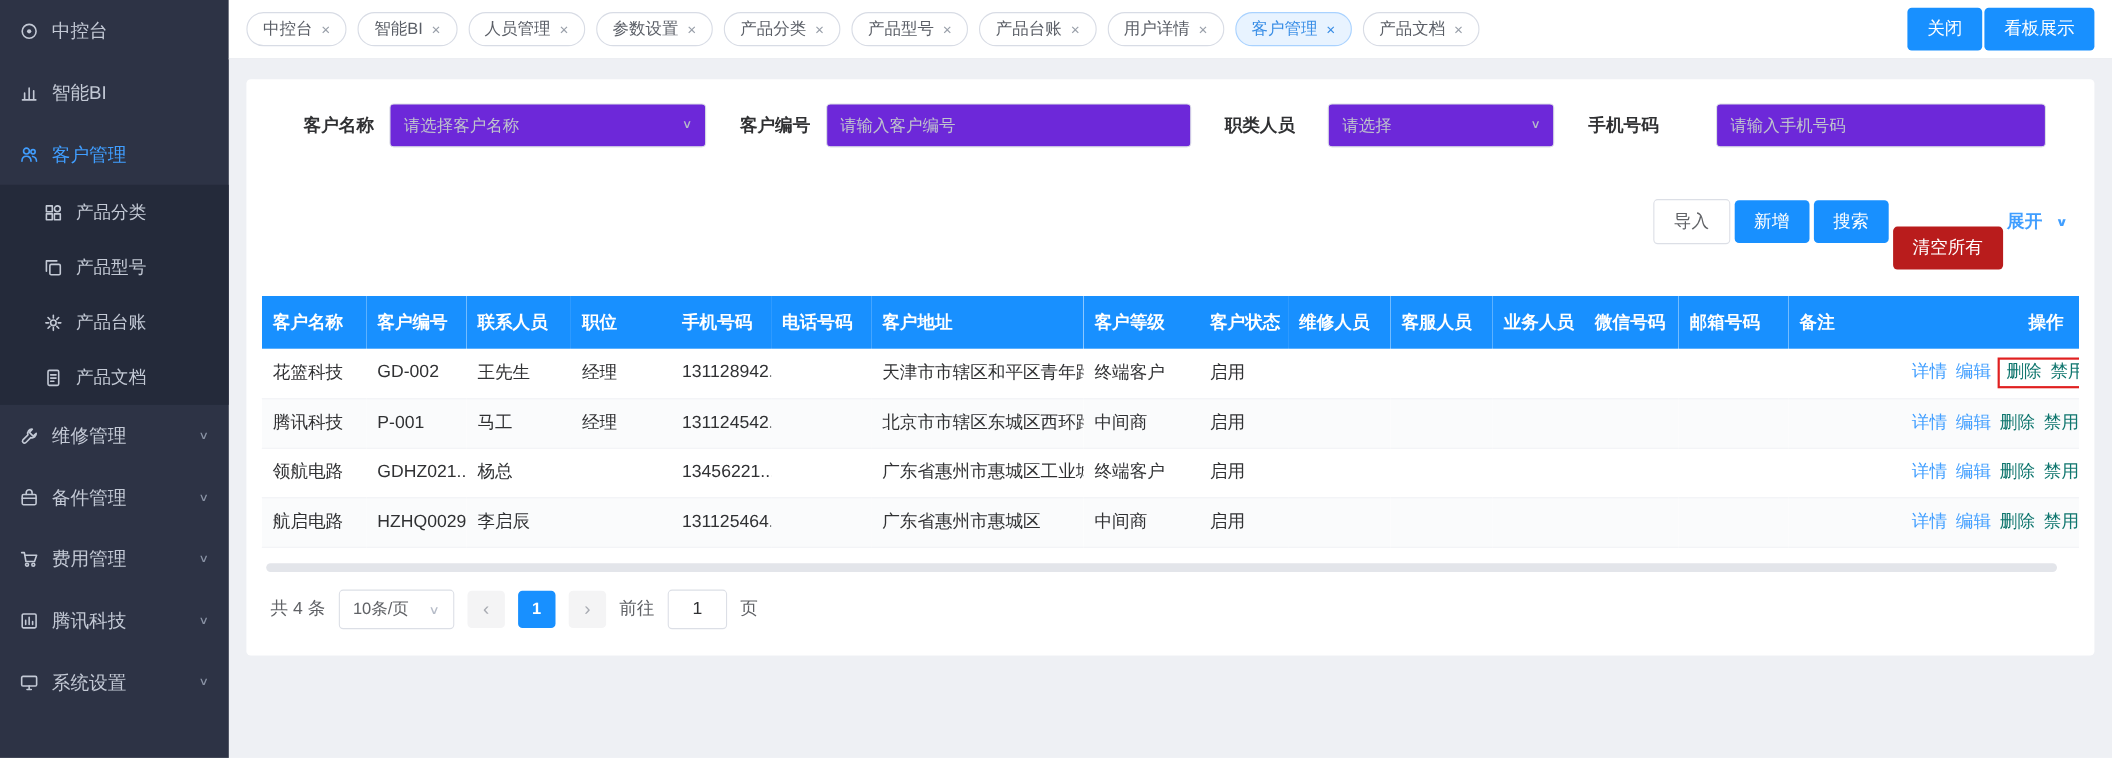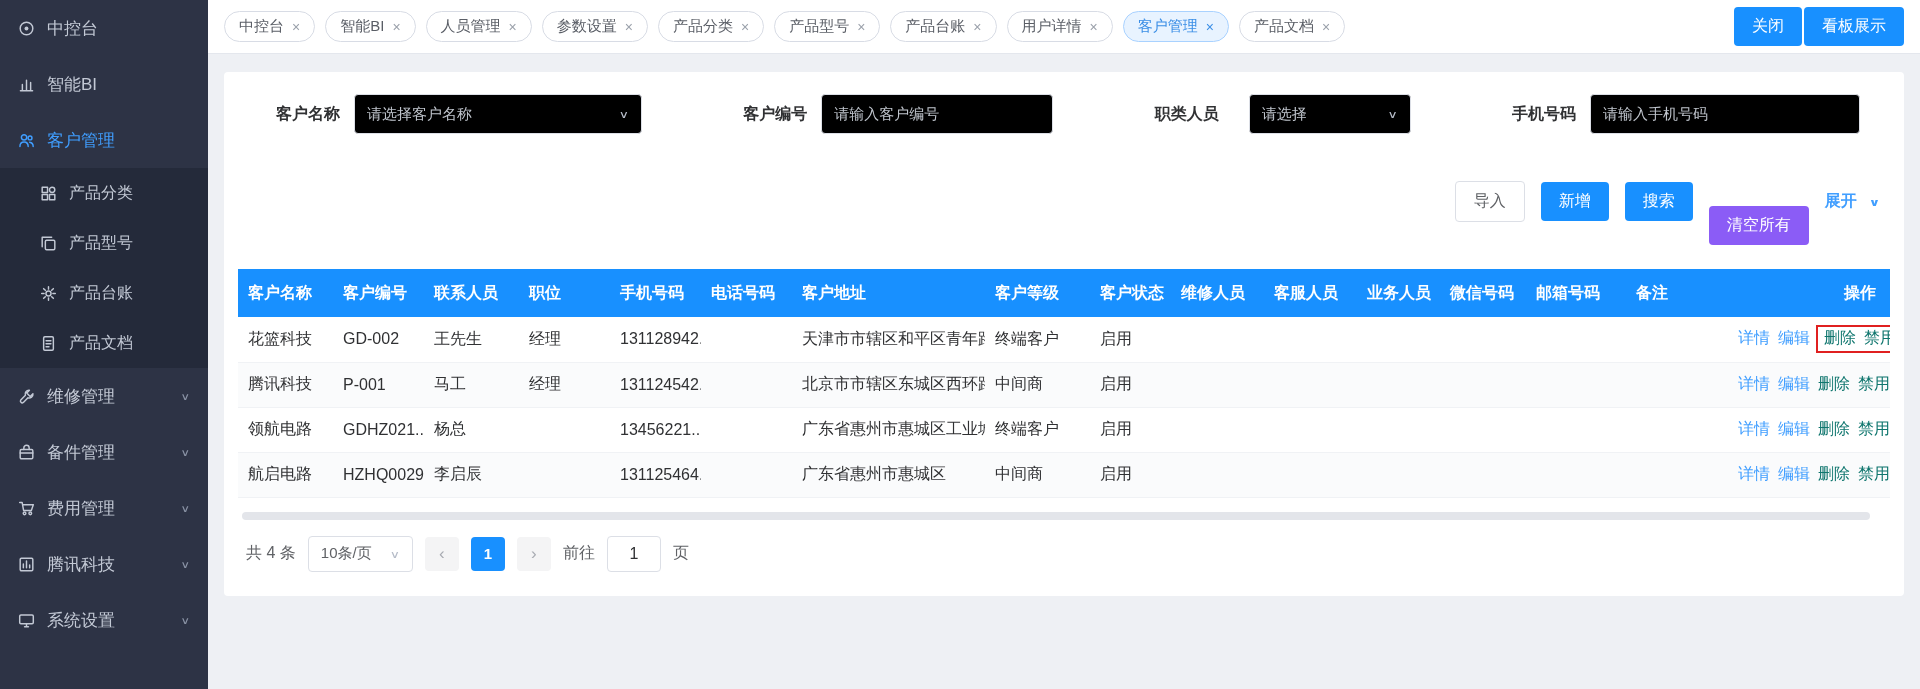--- a/index.html
+++ b/index.html
@@ -24,32 +24,32 @@
   .tab{display:inline-flex;align-items:center;gap:8px;border:1px solid #d8dce5;border-radius:16px;
        background:#fff;color:#5a5e66;font-size:15px;padding:5px 14px;cursor:pointer;white-space:nowrap;}
   .tab .tab-close{color:#9aa0aa;font-size:14px;line-height:1;}
   .tab.active{background:#e8f3ff;border-color:#a9d2ff;color:#3a8ee6;}
   .tab.active .tab-close{color:#3a8ee6;}
   .tabbar-actions{margin-left:auto;display:flex;gap:2px;}
   .btn{border:none;border-radius:4px;font-size:16px;padding:9px 18px;cursor:pointer;
        font-family:inherit;white-space:nowrap;}
   .btn-primary{background:#1890ff;color:#fff;}
   .btn-plain{background:#fff;color:#606266;border:1px solid #dcdfe6;}
-  .btn-danger{background:#8b5cf6;color:#fff;margin-top:48px;}
+  .btn-danger{background:#b91c1c;color:#fff;margin-top:48px;}
   .content{padding:18px 16px;}
   .card{background:#fff;border-radius:4px;padding:16px 12px 16px;}
   
   .filter-row{display:flex;align-items:center;justify-content:space-between;padding:6px 32px 10px 40px;}
   .filter-item{display:flex;align-items:center;gap:14px;}
   .filter-label{font-size:16px;font-weight:700;color:#303133;white-space:nowrap;}
   .field{height:40px;border:1px solid #dcdfe6;border-radius:4px;display:flex;align-items:center;
-         justify-content:space-between;padding:0 12px;font-size:15px;background:#000000;cursor:pointer;}
+         justify-content:space-between;padding:0 12px;font-size:15px;background:#6d28d9;cursor:pointer;font-family:Liberation Mono, monospace;}
   .placeholder{color:#bfc4cc;white-space:nowrap;overflow:hidden;}
   .select-caret{color:#b6bcc8;font-size:14px;line-height:1;transform:scaleY(.75);margin-left:8px;}
-  .btns-row{display:flex;align-items:center;justify-content:flex-end;gap:16px;padding:14px 12px 6px;}
+  .btns-row{display:flex;align-items:center;justify-content:flex-end;gap:4px;padding:14px 12px 6px;}
   .expand-link{color:#409eff;font-size:16px;display:inline-flex;align-items:center;gap:4px;cursor:pointer;font-weight:bold;}
   
   .table-wrap{margin:18px 2px 0;}
   table{width:100%;border-collapse:collapse;table-layout:fixed;font-size:16px;}
   thead th{background:#1890ff;color:#fff;font-weight:700;text-align:left;height:48px;
            padding:0 10px;white-space:nowrap;overflow:hidden;}
   thead th.op-col{text-align:right;padding-right:14px;}
   tbody td{height:45px;padding:0 10px;border-bottom:1px solid #f0f2f5;color:#303133;
            white-space:nowrap;overflow:hidden;}
   tbody tr:nth-child(even){background:#fafbfc;}
@@ -252,34 +252,34 @@
       <div class="filter-row">
           <div class="filter-item">
             <span class="filter-label">客户名称</span>
             <div class="field" style="width: 288px;">
               <span class="placeholder">请选择客户名称</span>
               <span class="select-caret">∨</span>
             </div>
           </div>
           <div class="filter-item">
             <span class="filter-label">客户编号</span>
-            <div class="field" style="width: 232px;">
+            <div class="field" style="width: 332px;">
               <span class="placeholder">请输入客户编号</span>
             </div>
           </div>
           <div class="filter-item">
             <span class="filter-label">职类人员</span>
-            <div class="field" style="width: 162px; margin-left: 16px;">
+            <div class="field" style="width: 206px; margin-left: 16px;">
               <span class="placeholder">请选择</span>
               <span class="select-caret">∨</span>
             </div>
           </div>
           <div class="filter-item">
             <span class="filter-label">手机号码</span>
-            <div class="field" style="width: 270px;">
+            <div class="field" style="width: 300px; margin-left: 38px;">
               <span class="placeholder">请输入手机号码</span>
             </div>
           </div>
         </div>
 
       <div class="btns-row">
         <button class="btn btn-plain">导入</button>
         <button class="btn btn-primary">新增</button>
         <button class="btn btn-primary">搜索</button>
         <button class="btn btn-danger">清空所有</button>

